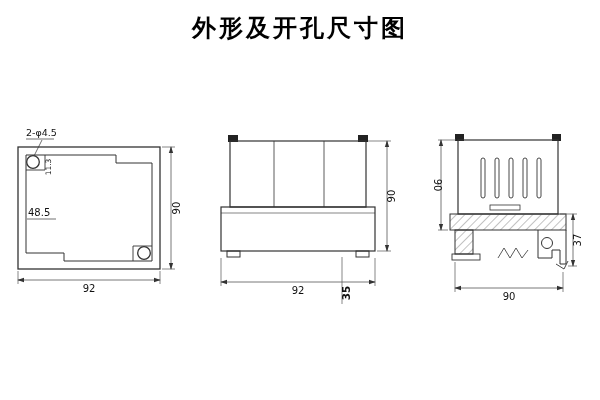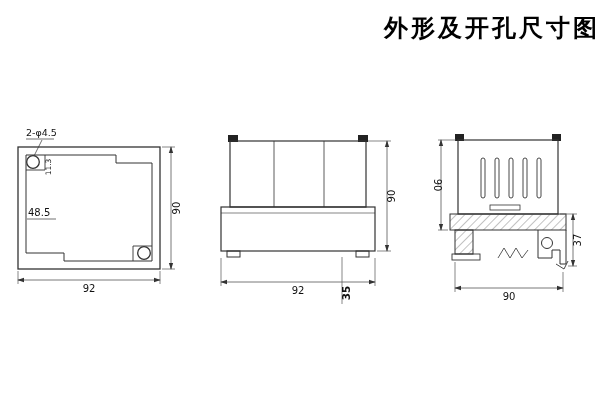--- a/index.html
+++ b/index.html
@@ -1,18 +1,18 @@
 <!DOCTYPE html>
 <html><head>
 <meta charset="utf-8">
 <style>
   html,body{margin:0;padding:0;background:#fff;}
   .canvas{position:relative;width:600px;height:400px;background:#ffffff;overflow:hidden;
           font-family:"DejaVu Sans", sans-serif;}
-  .title{position:absolute;top:12px;left:0;width:600px;text-align:right;
+  .title{position:absolute;top:12px;left:0;width:600px;text-align:center;
          font-family:"DejaVu Serif", serif;font-size:24px;font-weight:bold;
          letter-spacing:3px;color:#000;}
   svg text{font-family:"DejaVu Sans", sans-serif;fill:#111;}
   .dim{font-size:10px;}
   .dim-small{font-size:7.5px;}
   .dim-bold{font-size:10.5px;font-weight:bold;}
   .callout{font-size:9.5px;}
 </style>
 </head>
 <body>

